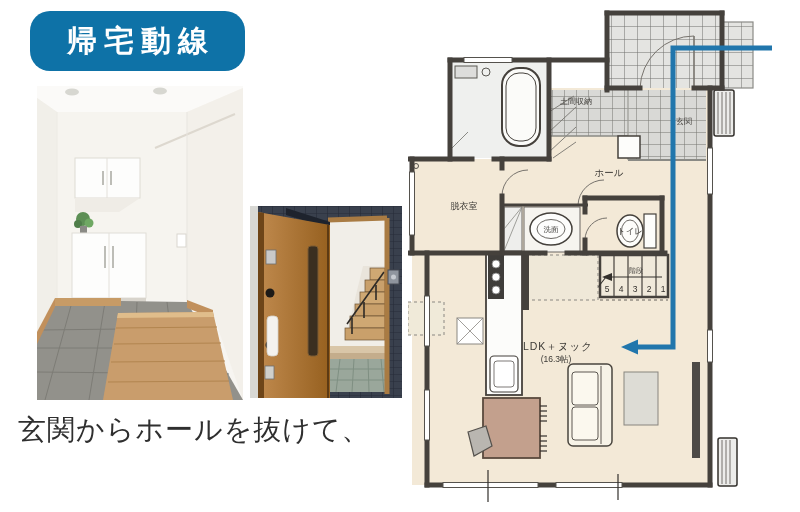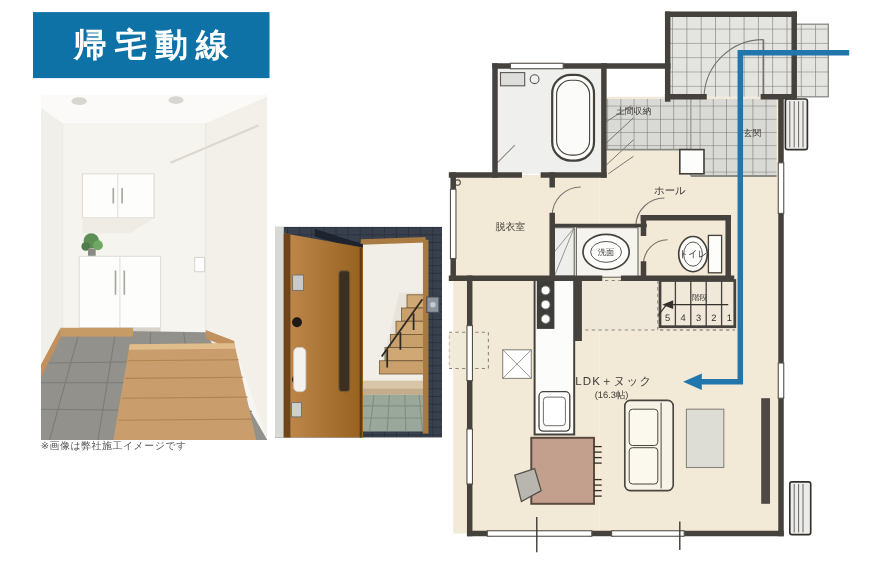--- a/index.html
+++ b/index.html
@@ -1,20 +1,20 @@
 <!DOCTYPE html>
 <html><head>
 <meta charset="utf-8">
 <style>
   html,body{margin:0;padding:0;background:#ffffff;}
   .page{position:relative;width:800px;height:512px;background:#ffffff;overflow:hidden;
         font-family:"Liberation Sans","DejaVu Sans",sans-serif;}
   .badge{position:absolute;left:30px;top:11px;width:215px;height:60px;
          display:flex;align-items:center;justify-content:center;
-         color:#ffffff;font-size:30px;font-weight:bold;letter-spacing:7px;padding-left:7px;box-sizing:border-box;}
+         color:#ffffff;font-size:30px;font-weight:bold;letter-spacing:7px;padding-left:7px;box-sizing:border-box;border-radius:20px;}
   .photo{position:absolute;overflow:hidden;}
   .photo svg{display:block;}
   .photo-entry{left:37px;top:86px;width:206px;height:314px;}
   .photo-door{left:250px;top:206px;width:152px;height:192px;}
   .disclaimer{position:absolute;left:37px;top:399px;font-size:9px;color:#555;letter-spacing:0.5px;}
   .caption{position:absolute;left:18px;top:412px;font-size:28px;line-height:1.26;
            color:#2f2f2f;font-weight:500;letter-spacing:1px;}
   .floorplan{position:absolute;left:408px;top:0;width:392px;height:512px;}
   .fp-label{fill:#3c3a36;}
 </style>
@@ -160,23 +160,23 @@
         <rect x="15" y="160" width="9" height="13" fill="#cfcfcb" stroke="#6e6e6e" stroke-width="0.8"></rect>
       </g>
 
       <g>
         <rect x="138" y="64" width="11" height="14" fill="#8f959e" stroke="#4a4f58" stroke-width="1"></rect>
         <circle cx="143.5" cy="71" r="2.5" fill="#c6cad0"></circle>
       </g>
     </svg>
   </div>
 
-  <div class="disclaimer">※画像は弊社施工イメージです</div>
 
   <div class="caption">
+    <div>玄関からホールを抜けて、</div>
   </div>
 
   <svg class="floorplan" viewBox="408 0 392 512">
     <defs>
       <pattern id="porchTile" width="13" height="13" patternUnits="userSpaceOnUse">
         <rect width="13" height="13" fill="#e4e4e1"></rect>
         <path d="M0,0 H13 M0,0 V13" stroke="#6f6f6c" stroke-width="1"></path>
       </pattern>
       <pattern id="floorTile" width="12" height="12" patternUnits="userSpaceOnUse">
         <rect width="12" height="12" fill="#d9d9d6"></rect>

